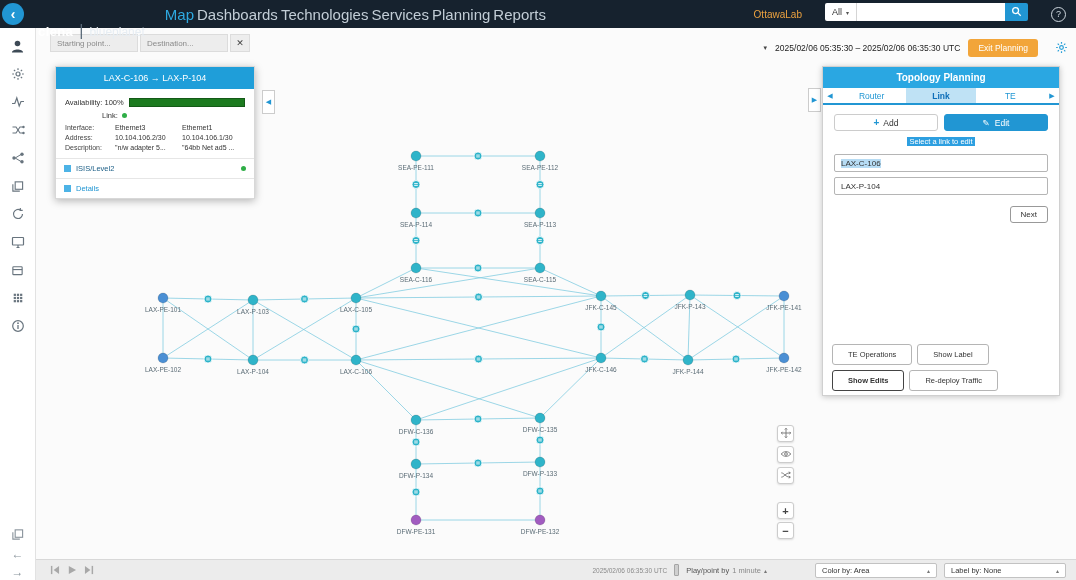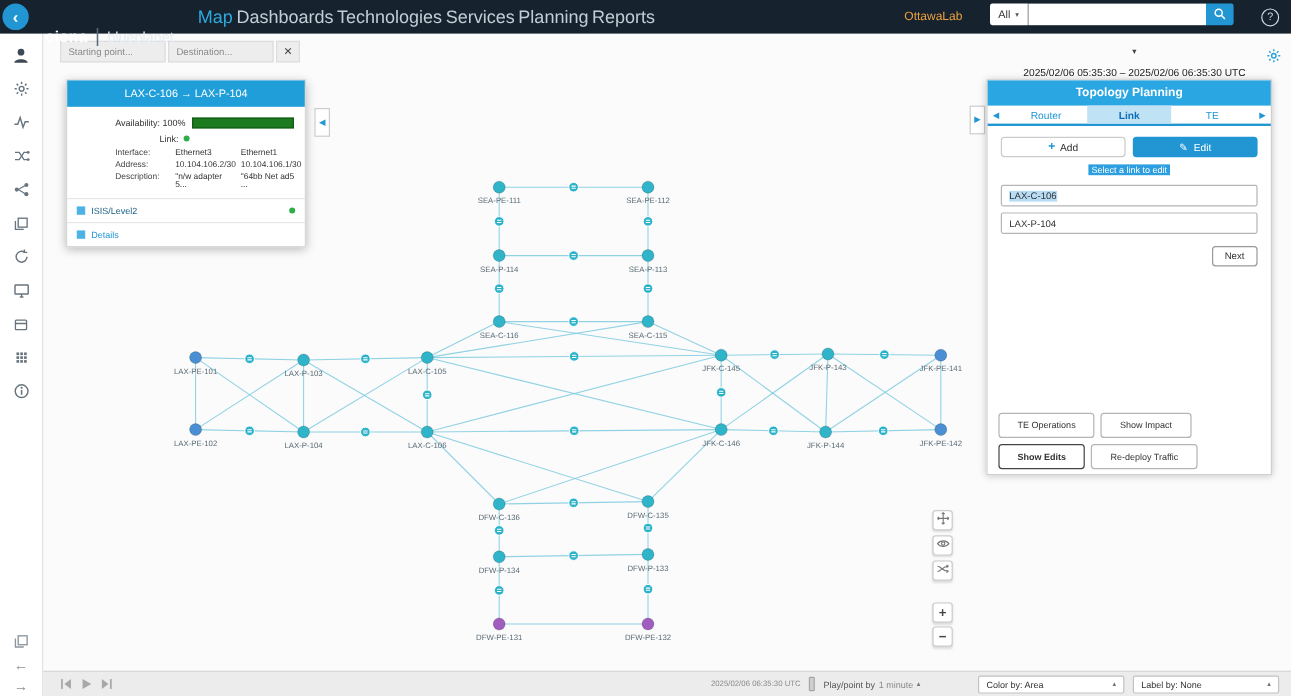--- a/index.html
+++ b/index.html
@@ -51,32 +51,32 @@
 
   
   .route-inputs { position:absolute; left:14px; top:6px; display:flex; gap:2px; z-index:5; }
   .route-input { width:88px; height:18px; background:#ededed; border:1px solid #dcdcdc; font-size:8px;
     color:#8a8a8a; padding:0 6px; font-family:"Liberation Sans",sans-serif; outline:none; }
   .route-input::placeholder { color:#8a8a8a; }
   .route-clear { width:20px; height:18px; background:#ededed; border:1px solid #dcdcdc; font-size:9px;
     color:#444; display:flex; align-items:center; justify-content:center; cursor:pointer; }
 
   
-  .time-row { position:absolute; right:38px; top:11px; display:flex; align-items:center; gap:8px; z-index:5;flex-direction:column; }
+  .time-row { position:absolute; right:38px; top:11px; display:flex; align-items:center; gap:8px; z-index:5; }
   .time-caret { font-size:7px; color:#444; }
   .time-text { font-size:8.5px; color:#222; }
   .exit-btn { background:var(--exit-orange,#f2a53a); color:#fff; font-size:8.5px; padding:4px 10px;
     border:none; border-radius:3px; cursor:pointer; font-family:"Liberation Sans",sans-serif; }
   .map-gear { position:absolute; right:8px; top:12px; z-index:5; cursor:pointer; }
 
   
   .popup { position:absolute; left:19px; top:38px; width:200px; background:#fff; z-index:6;
     box-shadow:0 2px 8px rgba(0,0,0,.28); border:1px solid #d8d8d8; }
   .popup-header { background:#1f9ed9; color:#fff; font-size:9px; text-align:center; padding:6px 0; }
-  .popup-body { padding:6px 9px 0; font-size:7.5px; color:#333;margin-left:31px; }
+  .popup-body { padding:6px 9px 0; font-size:7.5px; color:#333; }
   .avail-row { display:flex; align-items:center; margin:3px 0 4px; }
   .avail-bar { flex:1; height:9px; background:var(--avail-green,#1c7a1f); margin-left:5px; border:1px solid #145a17; }
   .state-row { display:flex; align-items:center; gap:4px; margin:2px 0 4px 37px; }
   .dot { width:5px; height:5px; border-radius:50%; background:var(--ok-green,#2fae47); display:inline-block; }
   .info-grid { display:grid; grid-template-columns:46px 1fr 1fr; column-gap:4px; row-gap:3px;
     font-size:7px; margin:4px 0 7px; }
   .ig-label { color:#444; }
   .drill-row { border-top:1px solid #e6e6e6; padding:6px 0; text-align:center; color:var(--accent,#2196d3);
     font-size:8px; display:flex; align-items:center; justify-content:center; gap:5px; cursor:pointer; }
   .proto-row { border-top:1px solid #e6e6e6; padding:5px 8px; display:flex; align-items:center; gap:5px;
@@ -642,21 +642,21 @@
       </div>
       <div class="endpoint-input">
         <span>LAX-P-104</span>
       </div>
       <div class="next-row">
         <button class="next-btn">Next</button>
       </div>
       <div class="panel-spacer"></div>
       <div class="panel-actions">
         <button class="action-btn">TE Operations</button>
-        <button class="action-btn">Show Impact</button>
+        <button class="action-btn">Show Label</button>
         <button class="action-btn emph">Show Edits</button>
         <button class="action-btn">Re-deploy Traffic</button>
       </div>
     </section>
 
     <div class="map-controls">
       <button class="ctl-btn">
         <span>
           <svg viewBox="0 0 14 14" width="12" height="12">
               <g stroke="#777" stroke-width="1.1" fill="none">

